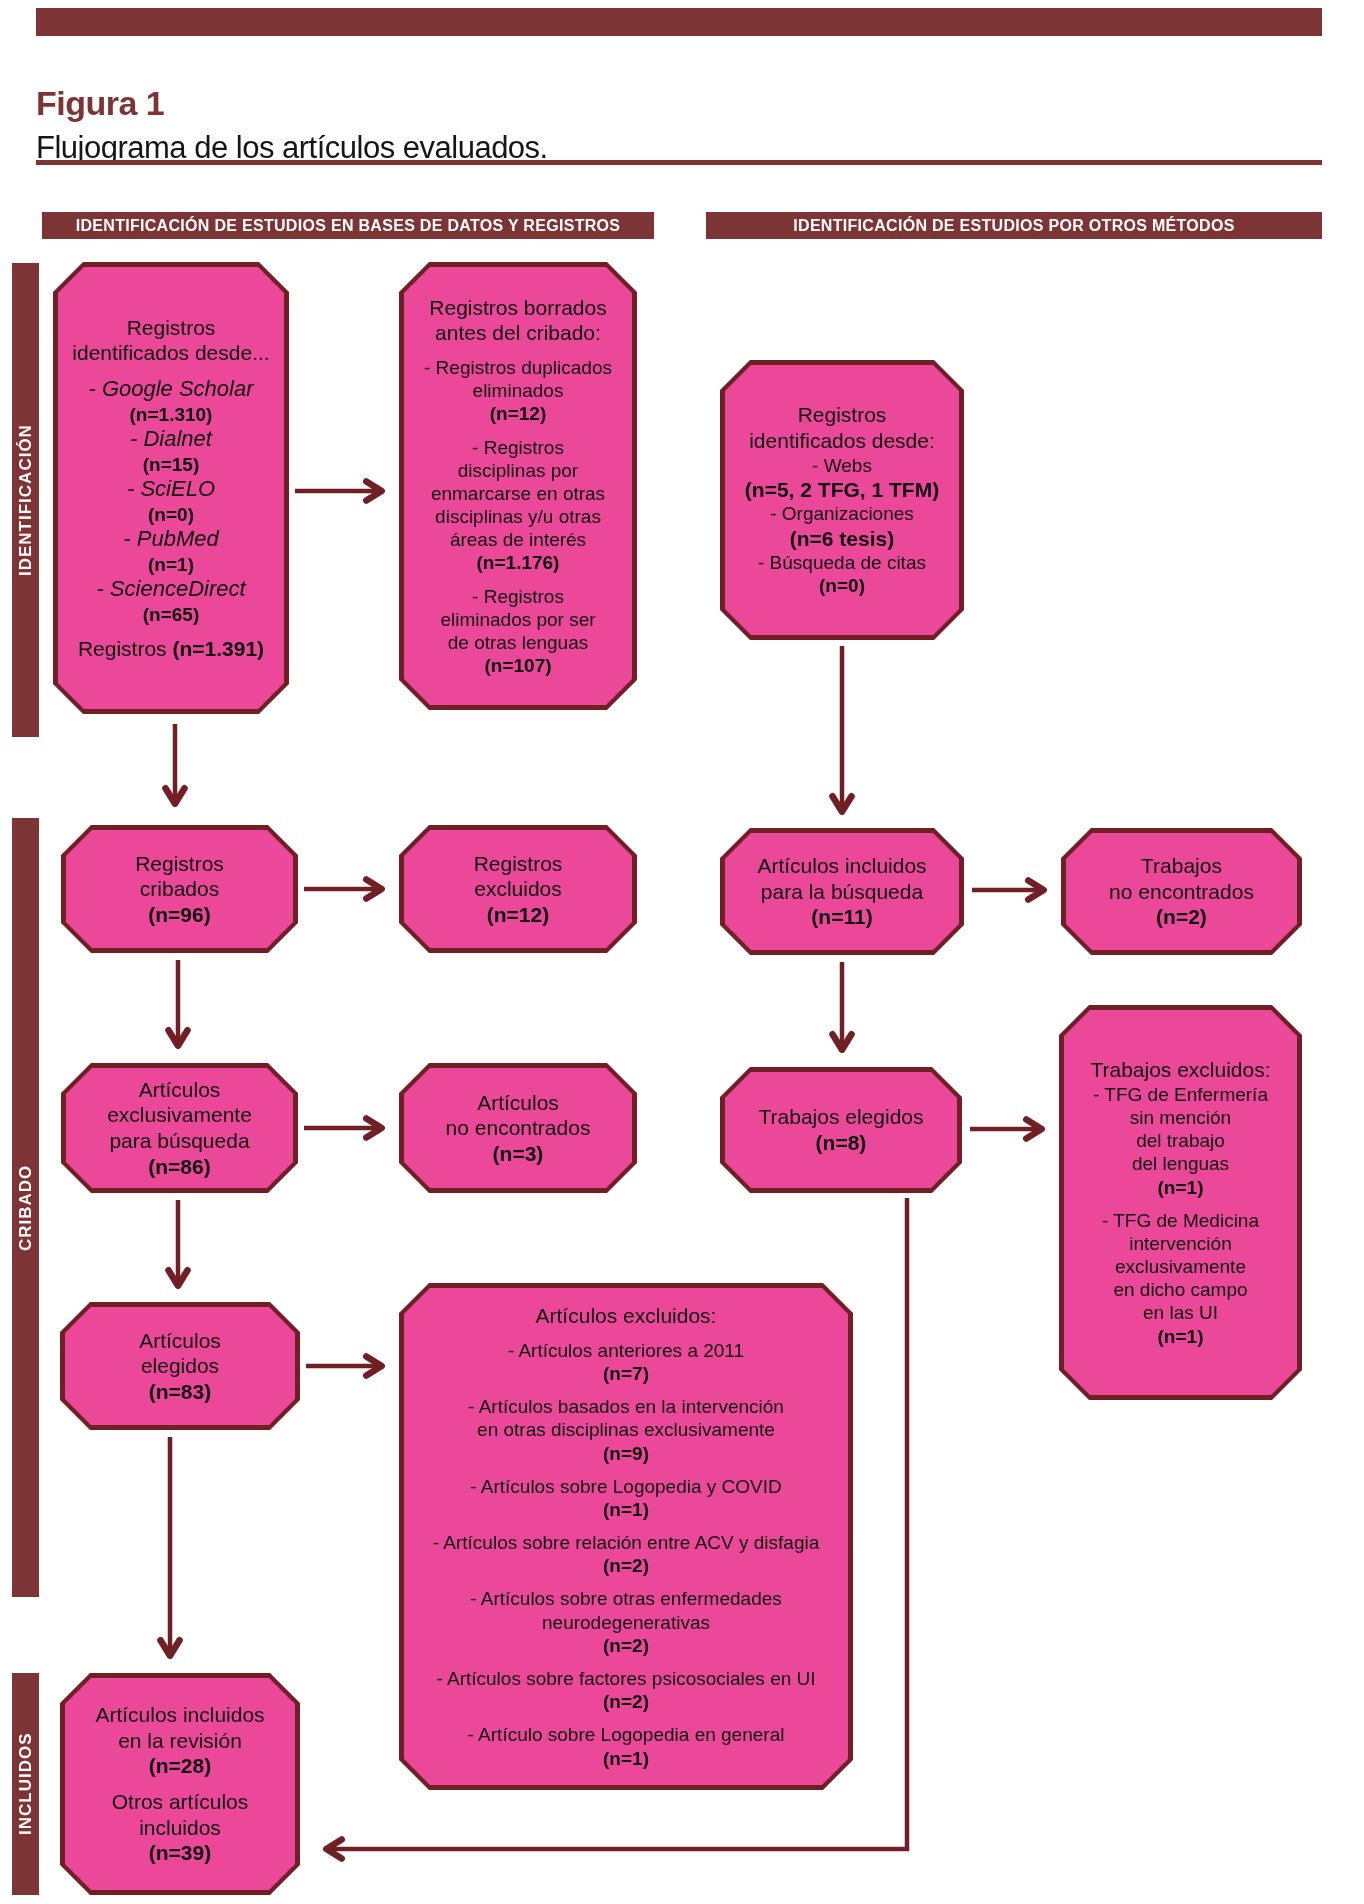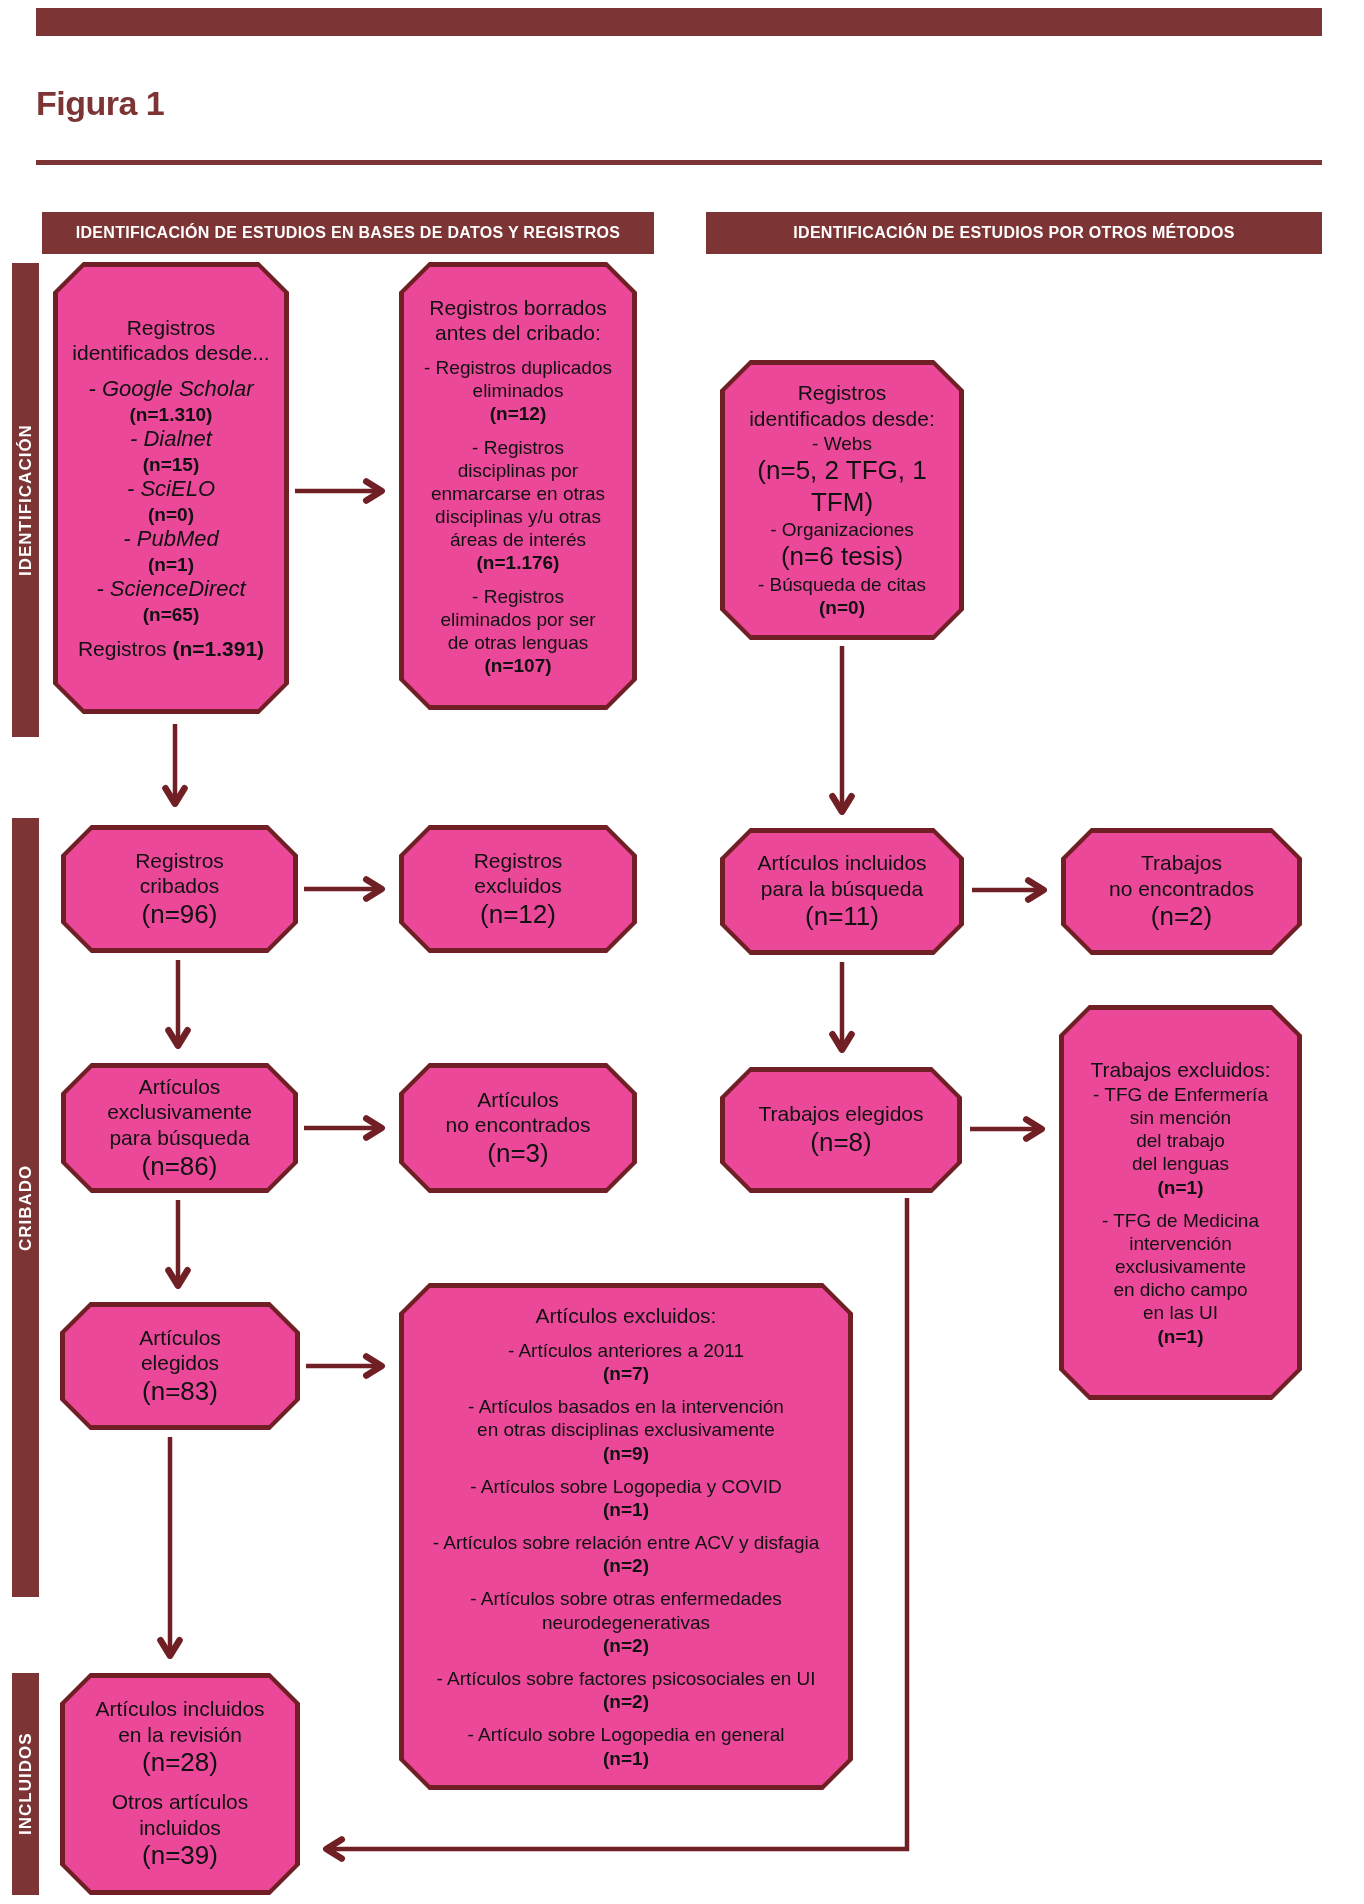--- a/index.html
+++ b/index.html
@@ -7,21 +7,21 @@
     position:relative;width:1364px;height:1904px;background:#fff;
     font-family:"Liberation Sans", sans-serif;color:#111;overflow:hidden;
   }
   
   .top-bar{position:absolute;left:36px;top:8px;width:1286px;height:28px;background:var(--bar);}
   .figura-label{position:absolute;left:36px;top:84px;font-size:34px;font-weight:bold;color:var(--bar);letter-spacing:-0.5px;}
   .figura-title{position:absolute;left:36px;top:130px;font-size:31px;color:#161616;letter-spacing:-0.5px;}
   .divider{position:absolute;left:36px;top:160px;width:1286px;height:5px;background:var(--bar);}
   
   .colhead{
-    position:absolute;top:212px;height:42px;background:var(--bar);color:#fff;
+    position:absolute;top:212px;height:27px;background:var(--bar);color:#fff;
     display:flex;align-items:center;justify-content:center;
     font-size:16px;font-weight:bold;letter-spacing:0.3px;text-align:center;
   }
   .colhead.left{left:42px;width:612px;}
   .colhead.right{left:706px;width:616px;}
   
   .stagebar{
     position:absolute;left:12px;width:27px;background:var(--bar);color:#fff;
     display:flex;align-items:center;justify-content:center;
     writing-mode:vertical-rl;transform:rotate(180deg);
@@ -41,35 +41,36 @@
     clip-path:polygon(var(--c2) 0,calc(100% - var(--c2)) 0,100% var(--c2),100% calc(100% - var(--c2)),calc(100% - var(--c2)) 100%,var(--c2) 100%,0 calc(100% - var(--c2)),0 var(--c2));
     display:flex;flex-direction:column;align-items:center;justify-content:center;
     text-align:center;padding:6px 8px;box-sizing:border-box;
   }
   .obox{--c:30px;--c2:26px;}
   .ln{line-height:1.22;}
   .ln-title{font-size:21px;}
   .ln-item{font-size:19px;}
   .ln-itemi{font-size:22px;font-style:italic;}
   .ln-n{font-size:19px;font-weight:bold;}
-  .ln-nt{font-size:26px;font-weight:normal;}
+  .ln-nt{font-size:21px;font-weight:bold;}
   .ln-gap{margin-top:10px;}
   .ln-gap-sm{}
   .seg-b{font-weight:bold;}
   
   #arrows{position:absolute;left:0;top:0;width:1364px;height:1904px;}
   #arrows path{stroke:var(--accent);stroke-width:4.5;fill:none;}
 </style>
 </head>
 <body>
 
 <div id="canvas">
 
   <div class="top-bar"></div>
   <div class="figura-label">Figura 1</div>
+  <div class="figura-title">Flujograma de los artículos evaluados.</div>
   <div class="divider"></div>
 
   <div class="colhead left">IDENTIFICACIÓN DE ESTUDIOS EN BASES DE DATOS Y REGISTROS</div>
   <div class="colhead right">IDENTIFICACIÓN DE ESTUDIOS POR OTROS MÉTODOS</div>
 
   <div class="stagebar stage-identificacion">IDENTIFICACIÓN</div>
   <div class="stagebar stage-cribado">CRIBADO</div>
   <div class="stagebar stage-incluidos">INCLUIDOS</div>
 
   <svg id="arrows" viewBox="0 0 1364 1904" xmlns="http://www.w3.org/2000/svg">

